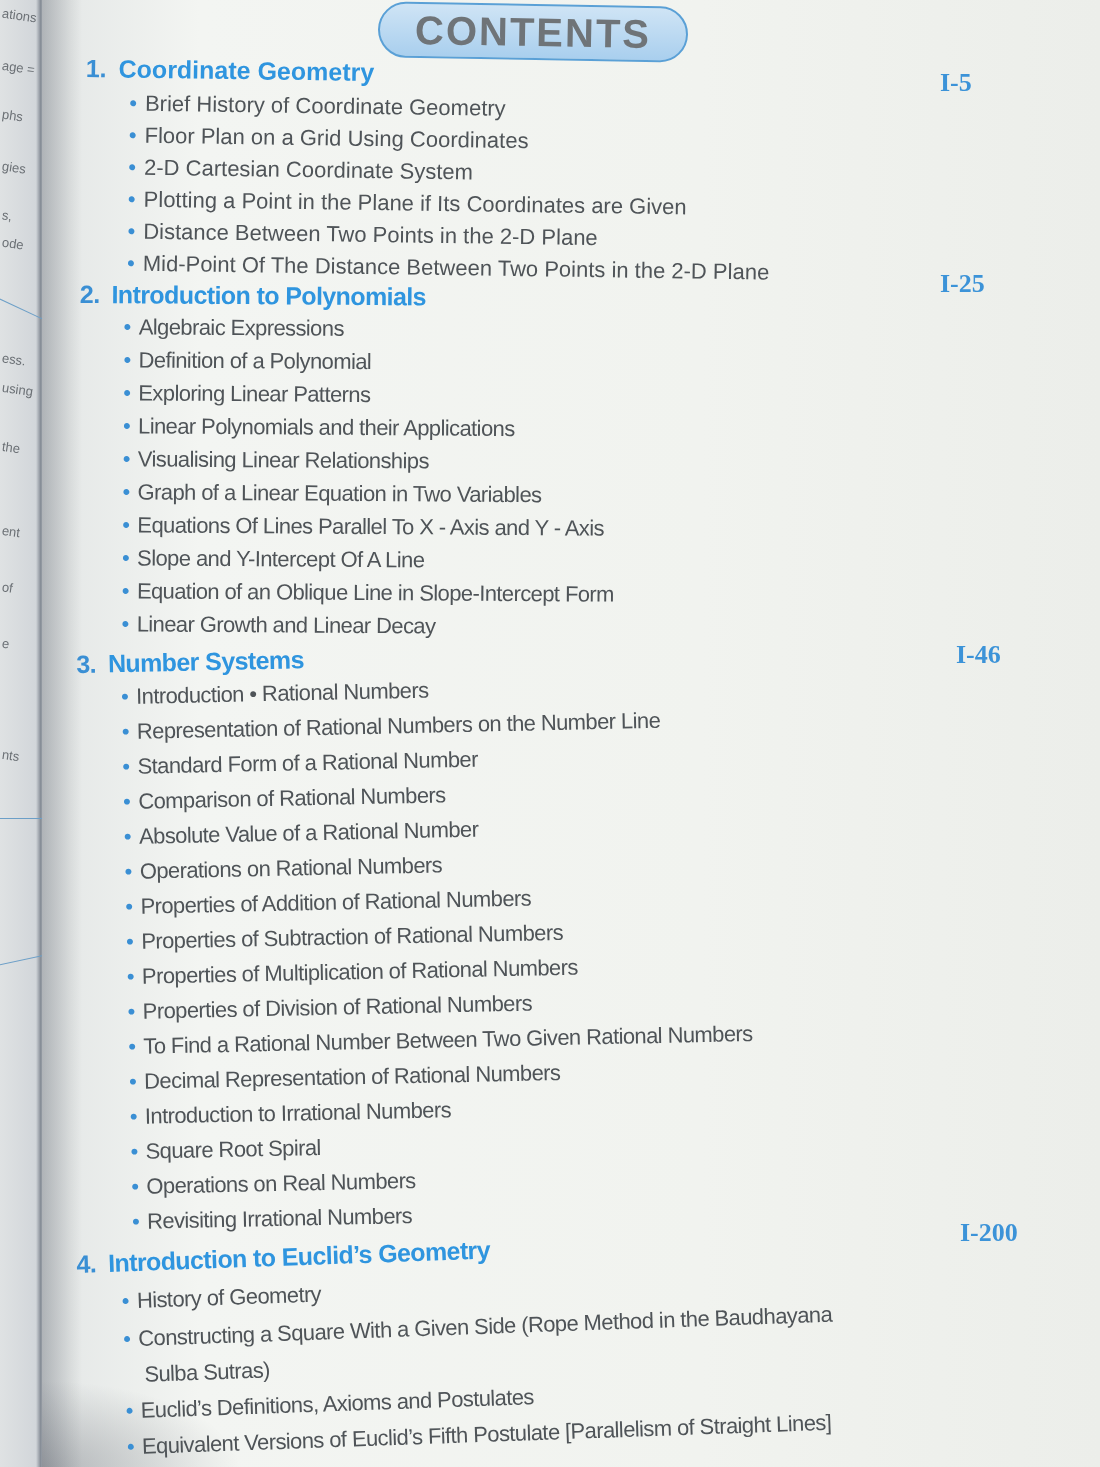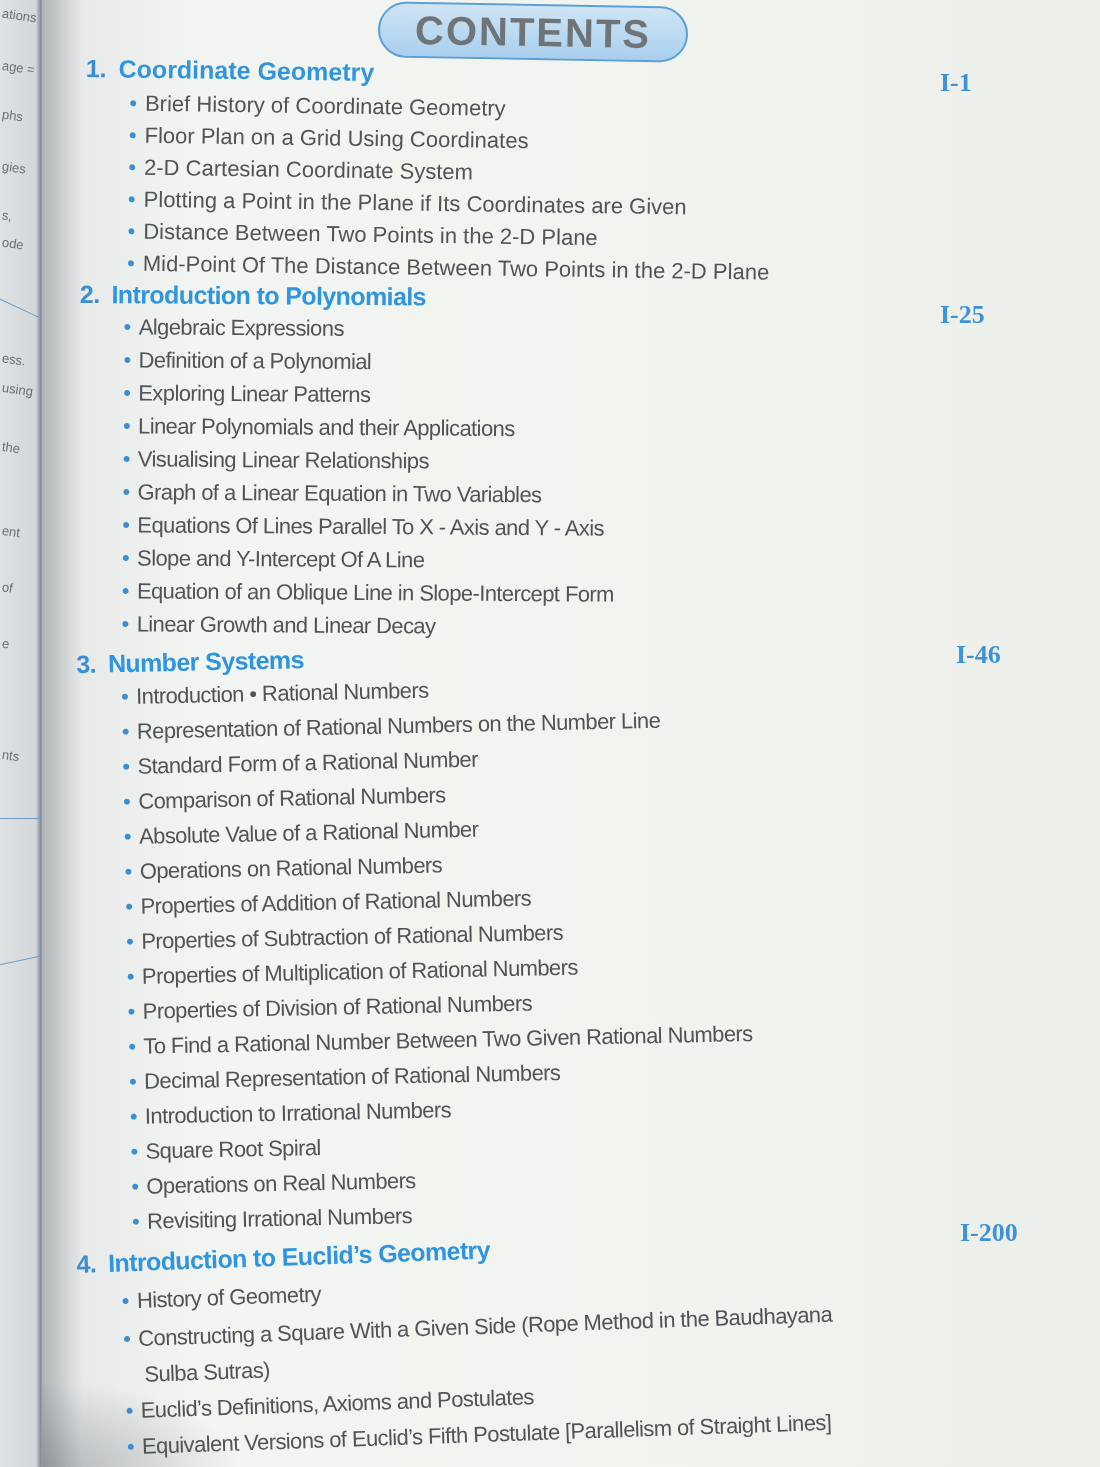--- a/index.html
+++ b/index.html
@@ -91,38 +91,38 @@
   <div class="ch-head">
     <span class="num">1.</span><span>Coordinate Geometry</span>
   </div>
   <div class="topic" style="left:44px;top:36px"><span class="bullet">•</span><span>Brief History of Coordinate Geometry</span></div>
   <div class="topic" style="left:44px;top:68px"><span class="bullet">•</span><span>Floor Plan on a Grid Using Coordinates</span></div>
   <div class="topic" style="left:44px;top:100px"><span class="bullet">•</span><span>2-D Cartesian Coordinate System</span></div>
   <div class="topic" style="left:44px;top:132px"><span class="bullet">•</span><span>Plotting a Point in the Plane if Its Coordinates are Given</span></div>
   <div class="topic" style="left:44px;top:164px"><span class="bullet">•</span><span>Distance Between Two Points in the 2-D Plane</span></div>
   <div class="topic" style="left:44px;top:196px"><span class="bullet">•</span><span>Mid-Point Of The Distance Between Two Points in the 2-D Plane</span></div>
 </div>
-<div class="page-ref" style="left:940px;top:68px">I-1</div>
+<div class="page-ref" style="left:940px;top:68px">I-5</div>
 
 <div class="chapter narrow" style="left:80px;top:280px;transform:rotate(0.4deg);transform-origin:left top;">
   <div class="ch-head">
     <span class="num">2.</span><span>Introduction to Polynomials</span>
   </div>
   <div class="topic" style="left:44px;top:34px"><span class="bullet">•</span><span>Algebraic Expressions</span></div>
   <div class="topic" style="left:44px;top:67px"><span class="bullet">•</span><span>Definition of a Polynomial</span></div>
   <div class="topic" style="left:44px;top:100px"><span class="bullet">•</span><span>Exploring Linear Patterns</span></div>
   <div class="topic" style="left:44px;top:133px"><span class="bullet">•</span><span>Linear Polynomials and their Applications</span></div>
   <div class="topic" style="left:44px;top:166px"><span class="bullet">•</span><span>Visualising Linear Relationships</span></div>
   <div class="topic" style="left:44px;top:199px"><span class="bullet">•</span><span>Graph of a Linear Equation in Two Variables</span></div>
   <div class="topic" style="left:44px;top:232px"><span class="bullet">•</span><span>Equations Of Lines Parallel To X - Axis and Y - Axis</span></div>
   <div class="topic" style="left:44px;top:265px"><span class="bullet">•</span><span>Slope and Y-Intercept Of A Line</span></div>
   <div class="topic" style="left:44px;top:298px"><span class="bullet">•</span><span>Equation of an Oblique Line in Slope-Intercept Form</span></div>
   <div class="topic" style="left:44px;top:331px"><span class="bullet">•</span><span>Linear Growth and Linear Decay</span></div>
 </div>
-<div class="page-ref" style="left:940px;top:300px">I-25</div>
+<div class="page-ref" style="left:940px;top:269px">I-25</div>
 
 <div class="chapter narrow" style="left:76px;top:650px;transform:rotate(-1.2deg);transform-origin:left top;">
   <div class="ch-head">
     <span class="num">3.</span><span>Number Systems</span>
   </div>
   <div class="topic" style="left:44px;top:35px"><span class="bullet">•</span><span>Introduction • Rational Numbers</span></div>
   <div class="topic" style="left:44px;top:70px"><span class="bullet">•</span><span>Representation of Rational Numbers on the Number Line</span></div>
   <div class="topic" style="left:44px;top:105px"><span class="bullet">•</span><span>Standard Form of a Rational Number</span></div>
   <div class="topic" style="left:44px;top:140px"><span class="bullet">•</span><span>Comparison of Rational Numbers</span></div>
   <div class="topic" style="left:44px;top:175px"><span class="bullet">•</span><span>Absolute Value of a Rational Number</span></div>

